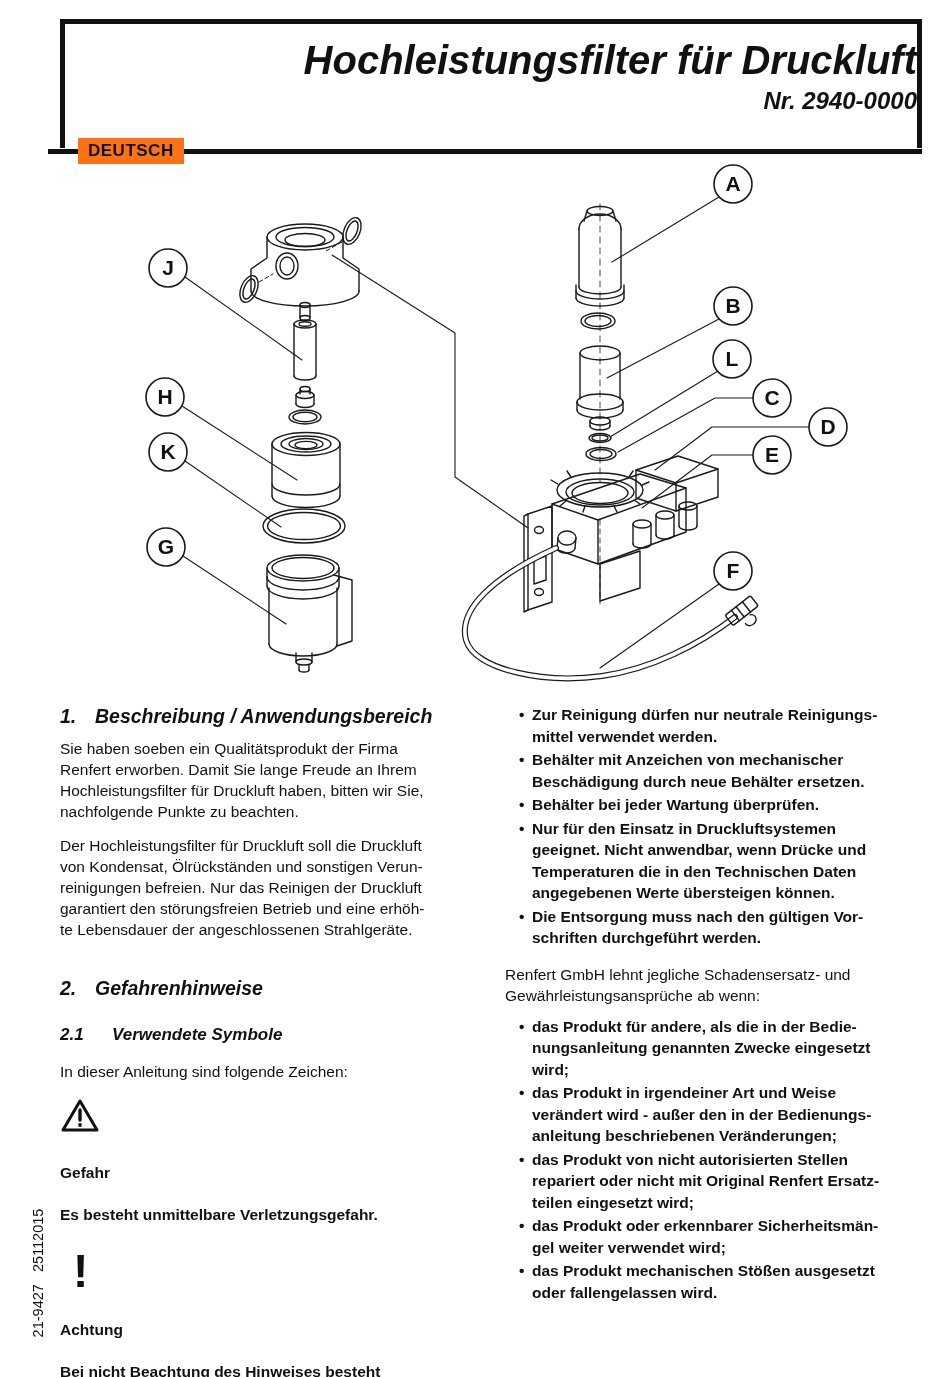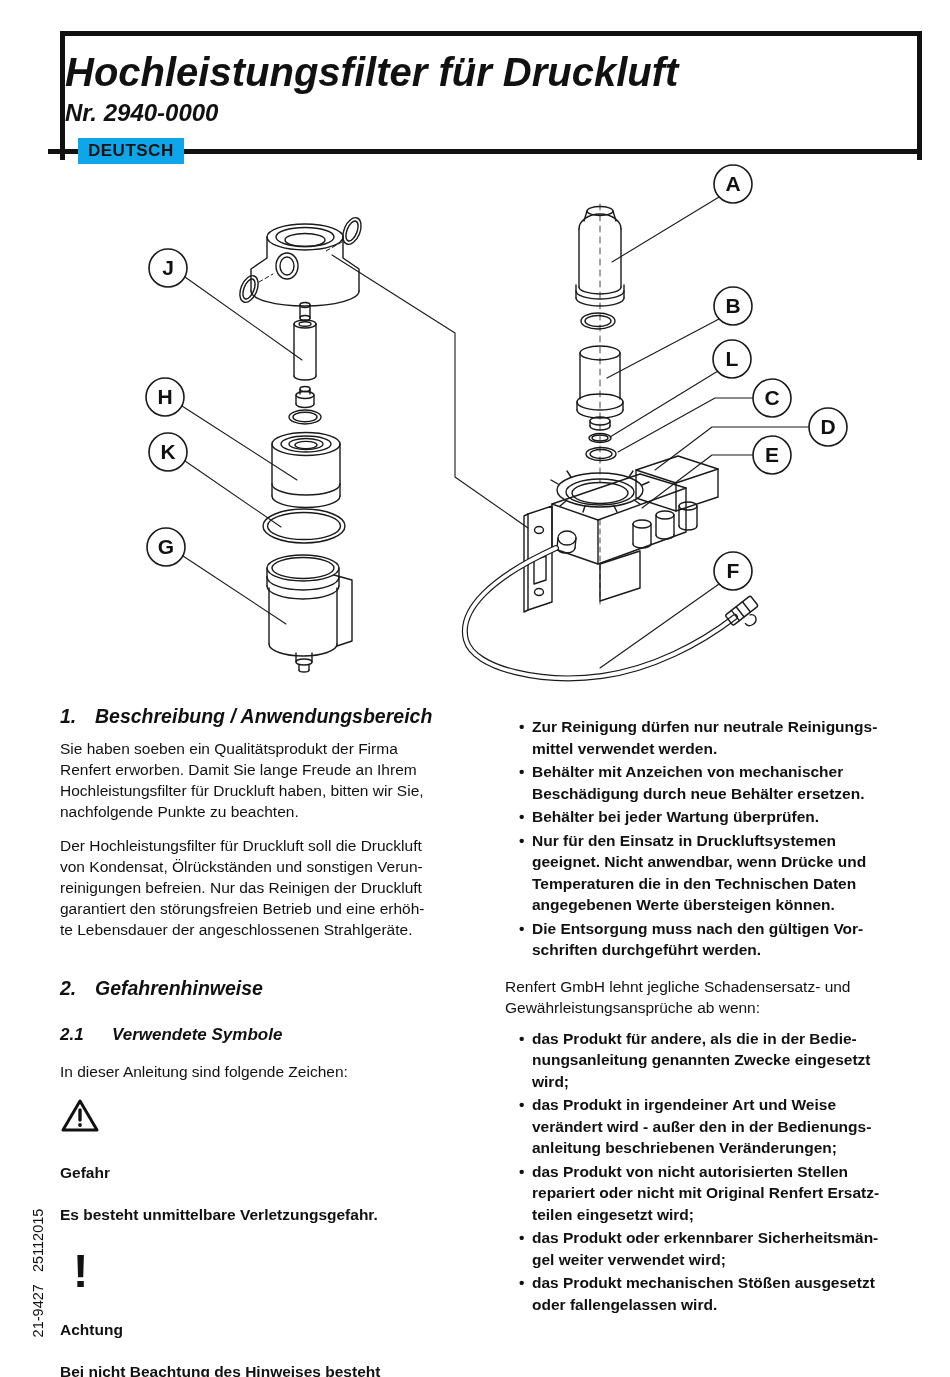--- a/index.html
+++ b/index.html
@@ -2,34 +2,34 @@
 <html><head>
 <meta charset="utf-8">
 <style>
   html,body{margin:0;padding:0;background:#fff;}
   body{
     width:950px;height:1377px;position:relative;overflow:hidden;
     font-family:"Liberation Sans", sans-serif;color:#111;
   }
   
   .title-box{
-    position:absolute;left:60px;top:31px;width:852px;height:124px;
-    border:5px solid #111;border-bottom:none;text-align:left;
+    position:absolute;left:60px;top:19px;width:852px;height:124px;
+    border:5px solid #111;border-bottom:none;text-align:right;
   }
   .title-main{
     margin-top:14px;font-size:40px;font-weight:bold;font-style:italic;letter-spacing:0;
   }
   .title-sub{
     margin-top:4px;font-size:24px;font-weight:bold;font-style:italic;
   }
   .bottom-rule{
     position:absolute;left:48px;top:149px;width:874px;height:5px;background:#111;
   }
   .lang-label{
-    position:absolute;left:78px;top:138px;background:#0ea5e9;padding:0 10px;
+    position:absolute;left:78px;top:138px;background:#f97316;padding:0 10px;
     font-size:17px;font-weight:bold;letter-spacing:0.5px;line-height:26px;
   }
   
   .diagram{position:absolute;left:0;top:152px;width:950px;height:540px;}
   .diagram text{font-family:"Liberation Sans",sans-serif;font-weight:bold;font-size:21px;}
   
   .col{position:absolute;font-size:15.5px;line-height:21px;}
   .col-left{left:60px;top:700px;width:426px;}
   .col-right{left:505px;top:700px;width:432px;}
   .h1{display:flex;font-size:19.5px;font-weight:bold;font-style:italic;line-height:24px;}
@@ -318,21 +318,21 @@
     <li>Filterbehälter dürfen auf gar keinen Fall mit
 Verdünnung, Trichlor, Kerosen oder anderen
 aromatischen Kohlenwasserstoffen in Berüh-
 rung kommen (Lösungsmittel usw. können
 die Dichtungen und Schaugläser beschädigen
 oder gar zerstören).</li>
   </ul>
 </div>
 
 <div class="col col-right">
-  <ul class="blist indent" style="margin-top:16px;">
+  <ul class="blist indent" style="margin-top:4px;">
     <li>Zur Reinigung dürfen nur neutrale Reinigungs-
 mittel verwendet werden.</li>
     <li>Behälter mit Anzeichen von mechanischer
 Beschädigung durch neue Behälter ersetzen.</li>
     <li>Behälter bei jeder Wartung überprüfen.</li>
     <li>Nur für den Einsatz in Druckluftsystemen
 geeignet. Nicht anwendbar, wenn Drücke und
 Temperaturen die in den Technischen Daten
 angegebenen Werte übersteigen können.</li>
     <li>Die Entsorgung muss nach den gültigen Vor-

